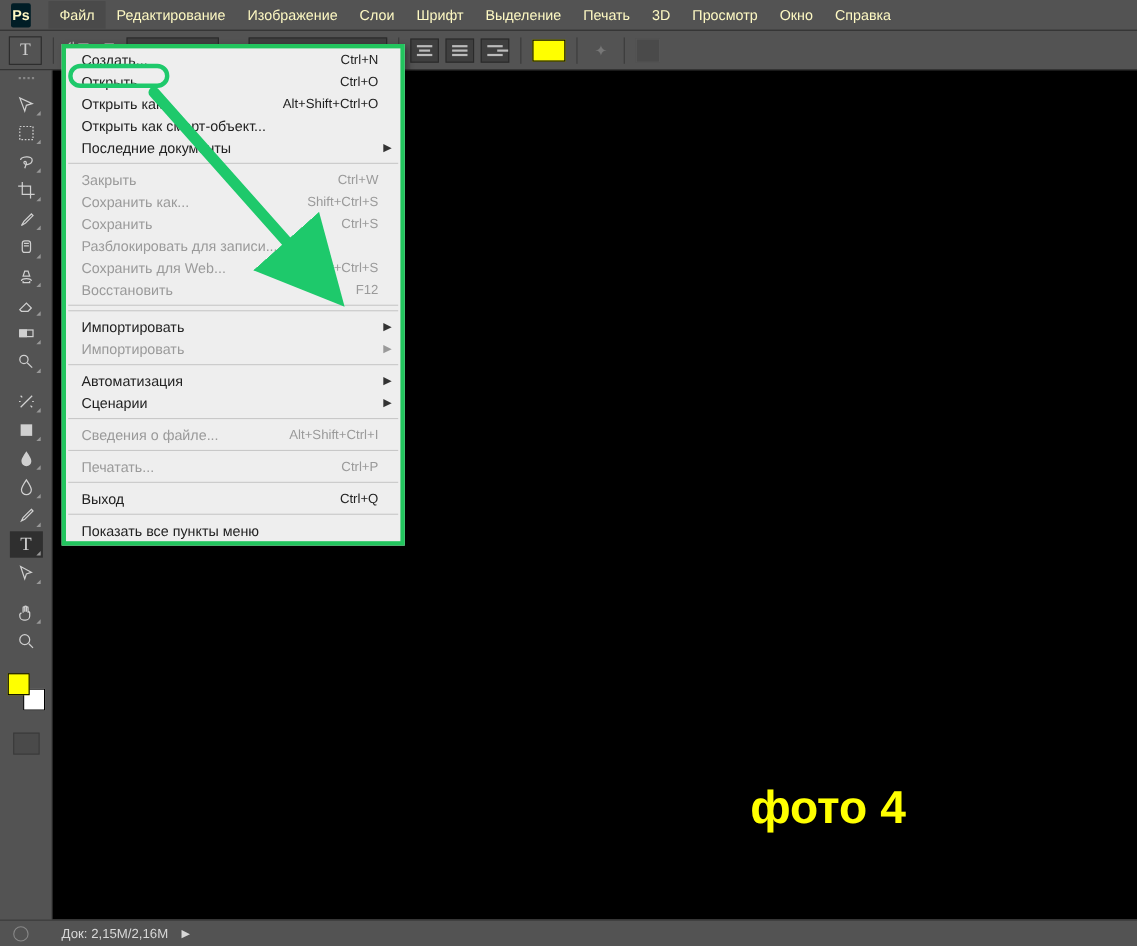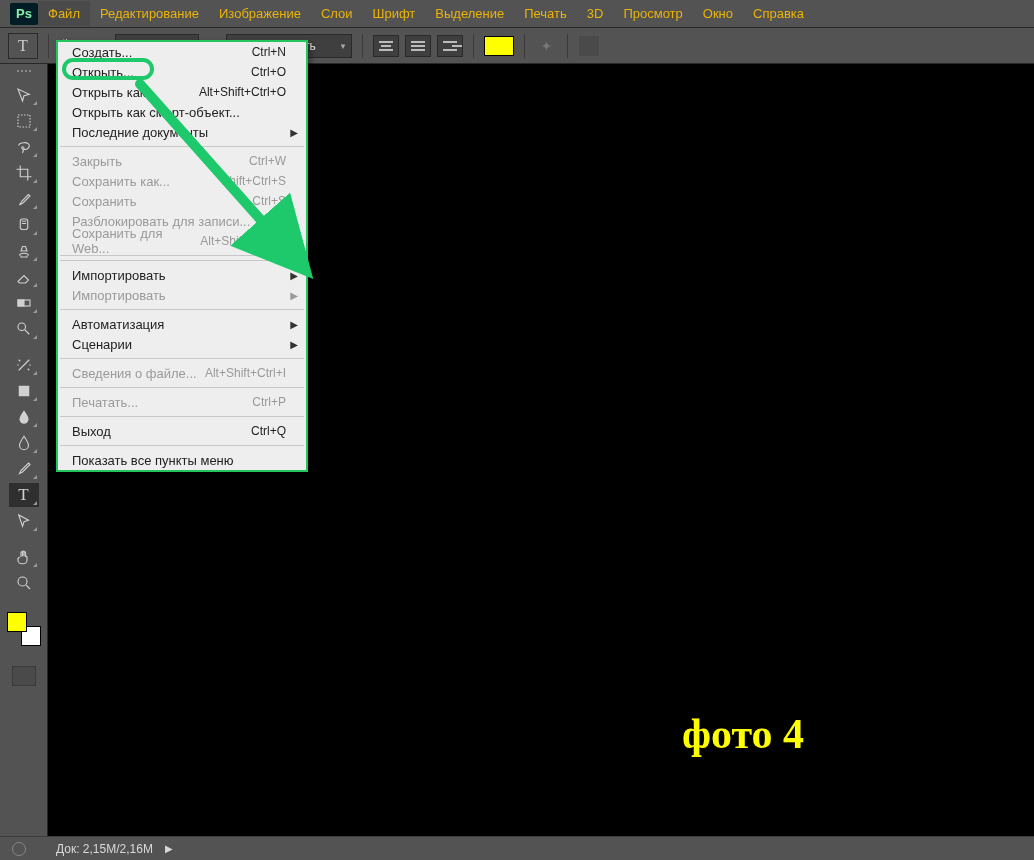--- a/index.html
+++ b/index.html
@@ -1,19 +1,19 @@
 <!DOCTYPE html>
 <html><head>
 <meta charset="utf-8">
 <style>
 *{margin:0;padding:0;box-sizing:border-box;font-family:"Segoe UI",Tahoma,sans-serif;user-select:none}
 body{width:1034px;height:860px;background:#535353;overflow:hidden;position:relative}
 .menubar{height:28px;background:#535353;display:flex;align-items:center;padding-left:10px;border-bottom:1px solid #282828}
-.logo{width:28px;height:22px;background:#001d26;color:#86efac;font-weight:bold;font-size:13px;display:flex;align-items:center;justify-content:center;border-radius:2px;margin-right:0}
-.menubar .mi{color:#eab308;font-size:13px;padding:5px 10px;cursor:default}
+.logo{width:18px;height:22px;background:#001d26;color:#fef9c3;font-weight:bold;font-size:13px;display:flex;align-items:center;justify-content:center;border-radius:2px;margin-right:16px}
+.menubar .mi{color:#fef9c3;font-size:13px;padding:5px 10px;cursor:default}
 .menubar .mi.active{background:#4a4a4a}
 .optbar{height:36px;background:#535353;display:flex;align-items:center;padding:0 8px;gap:6px;border-bottom:1px solid #282828}
 .optbar .ticon{width:30px;height:26px;border:1px solid #2a2a2a;display:flex;align-items:center;justify-content:center;color:#ccc;font-family:Georgia,serif;font-size:16px}
 .optbar .sep{width:1px;height:24px;background:#3a3a3a;margin:0 4px}
 .optbar .ticon2{width:22px;height:22px;display:flex;align-items:center;justify-content:center;color:#ccc;font-family:Georgia,serif;font-size:16px}
 .optbar .field{height:24px;background:#3f3f3f;border:1px solid #2a2a2a;color:#e6e6e6;font-size:12px;display:flex;align-items:center;padding:0 6px}
 .optbar .field .arr{margin-left:auto;font-size:9px;color:#aaa}
 .optbar .aa{color:#ccc;font-size:12px;letter-spacing:1px}
 .optbar .albtn{width:26px;height:22px;background:#3f3f3f;border:1px solid #2a2a2a;display:flex;flex-direction:column;justify-content:center;align-items:center;gap:2px}
 .optbar .albtn span{width:14px;height:2px;background:#bbb}
@@ -26,25 +26,25 @@
 .tool{width:30px;height:24px;margin:1px 0;display:flex;align-items:center;justify-content:center;color:#d0d0d0;position:relative;cursor:default}
 .tool.active{background:#2f2f2f}
 .tool svg{width:18px;height:18px}
 .tool .tri{position:absolute;right:2px;bottom:2px;width:0;height:0;border-left:4px solid transparent;border-bottom:4px solid #999}
 .tspacer{height:10px}
 .colors{position:relative;width:34px;height:34px;margin-top:6px}
 .colors .bg{position:absolute;right:0;bottom:0;width:20px;height:20px;background:#fff;border:1px solid #000}
 .colors .fg{position:absolute;left:0;top:0;width:20px;height:20px;background:#ffff00;border:1px solid #000}
 .modebtn{width:24px;height:20px;border:1px solid #3a3a3a;background:#4a4a4a;margin-top:10px}
 .canvas{position:absolute;left:48px;top:64px;right:0;bottom:24px;background:#000}
-.overlay-text{position:absolute;left:682px;top:710px;color:#ffff00;font-size:42px;font-weight:bold;font-family:Liberation Serif, serif}
+.overlay-text{position:absolute;left:682px;top:710px;color:#ffff00;font-size:42px;font-weight:bold;font-family:Liberation Sans, sans-serif}
 .statusbar{position:absolute;left:0;right:0;bottom:0;height:24px;background:#535353;display:flex;align-items:center;color:#d8d8d8;font-size:12px;padding-left:12px;border-top:1px solid #3a3a3a}
 .statusbar .sicon{width:14px;height:14px;border:1px solid #888;border-radius:50%;margin-right:30px}
 .statusbar .play{margin-left:12px;font-size:10px}
-.dropdown{position:absolute;left:56px;top:40px;width:252px;background:#eeeeee;border:2px solid #22c55e;box-shadow:3px 3px 6px rgba(0,0,0,0.35);z-index:100}
+.dropdown{position:absolute;left:56px;top:40px;width:312px;background:#eeeeee;border:4px solid #22c55e;box-shadow:3px 3px 6px rgba(0,0,0,0.35);z-index:100}
 .dropdown .row{display:flex;align-items:center;height:20px;padding:0 20px 0 14px;font-size:13px;color:#222;position:relative}
 .dropdown .row.disabled{color:#9a9a9a}
 .dropdown .row .sc{margin-left:auto;color:#222;font-size:12px}
 .dropdown .row.disabled .sc{color:#9a9a9a}
 .dropdown .row .sub{position:absolute;right:8px;font-size:10px;color:#333}
 .dropdown .row.disabled .sub{color:#9a9a9a}
 .dropdown .divider{height:1px;background:#c8c8c8;margin:4px 2px}
 .highlight-oval{position:absolute;left:62px;top:58px;width:92px;height:22px;border:4px solid #1ec96b;border-radius:14px;z-index:200;pointer-events:none}
 .arrow{position:absolute;left:120px;top:74px;z-index:200;pointer-events:none}
 </style>
@@ -275,20 +275,24 @@
       <span>Сохранить</span>
       <span class="sc">Ctrl+S</span>
     </div>
     <div class="row disabled">
       <span>Разблокировать для записи...</span>
     </div>
     <div class="row disabled">
       <span>Сохранить для Web...</span>
       <span class="sc">Alt+Shift+Ctrl+S</span>
     </div>
+    <div class="row disabled">
+      <span>Восстановить</span>
+      <span class="sc">F12</span>
+    </div>
     <div class="divider"></div>
     <div class="divider"></div>
     <div class="row">
       <span>Импортировать</span>
       <span class="sub">▶</span>
     </div>
     <div class="row disabled">
       <span>Импортировать</span>
       <span class="sub">▶</span>
     </div>

